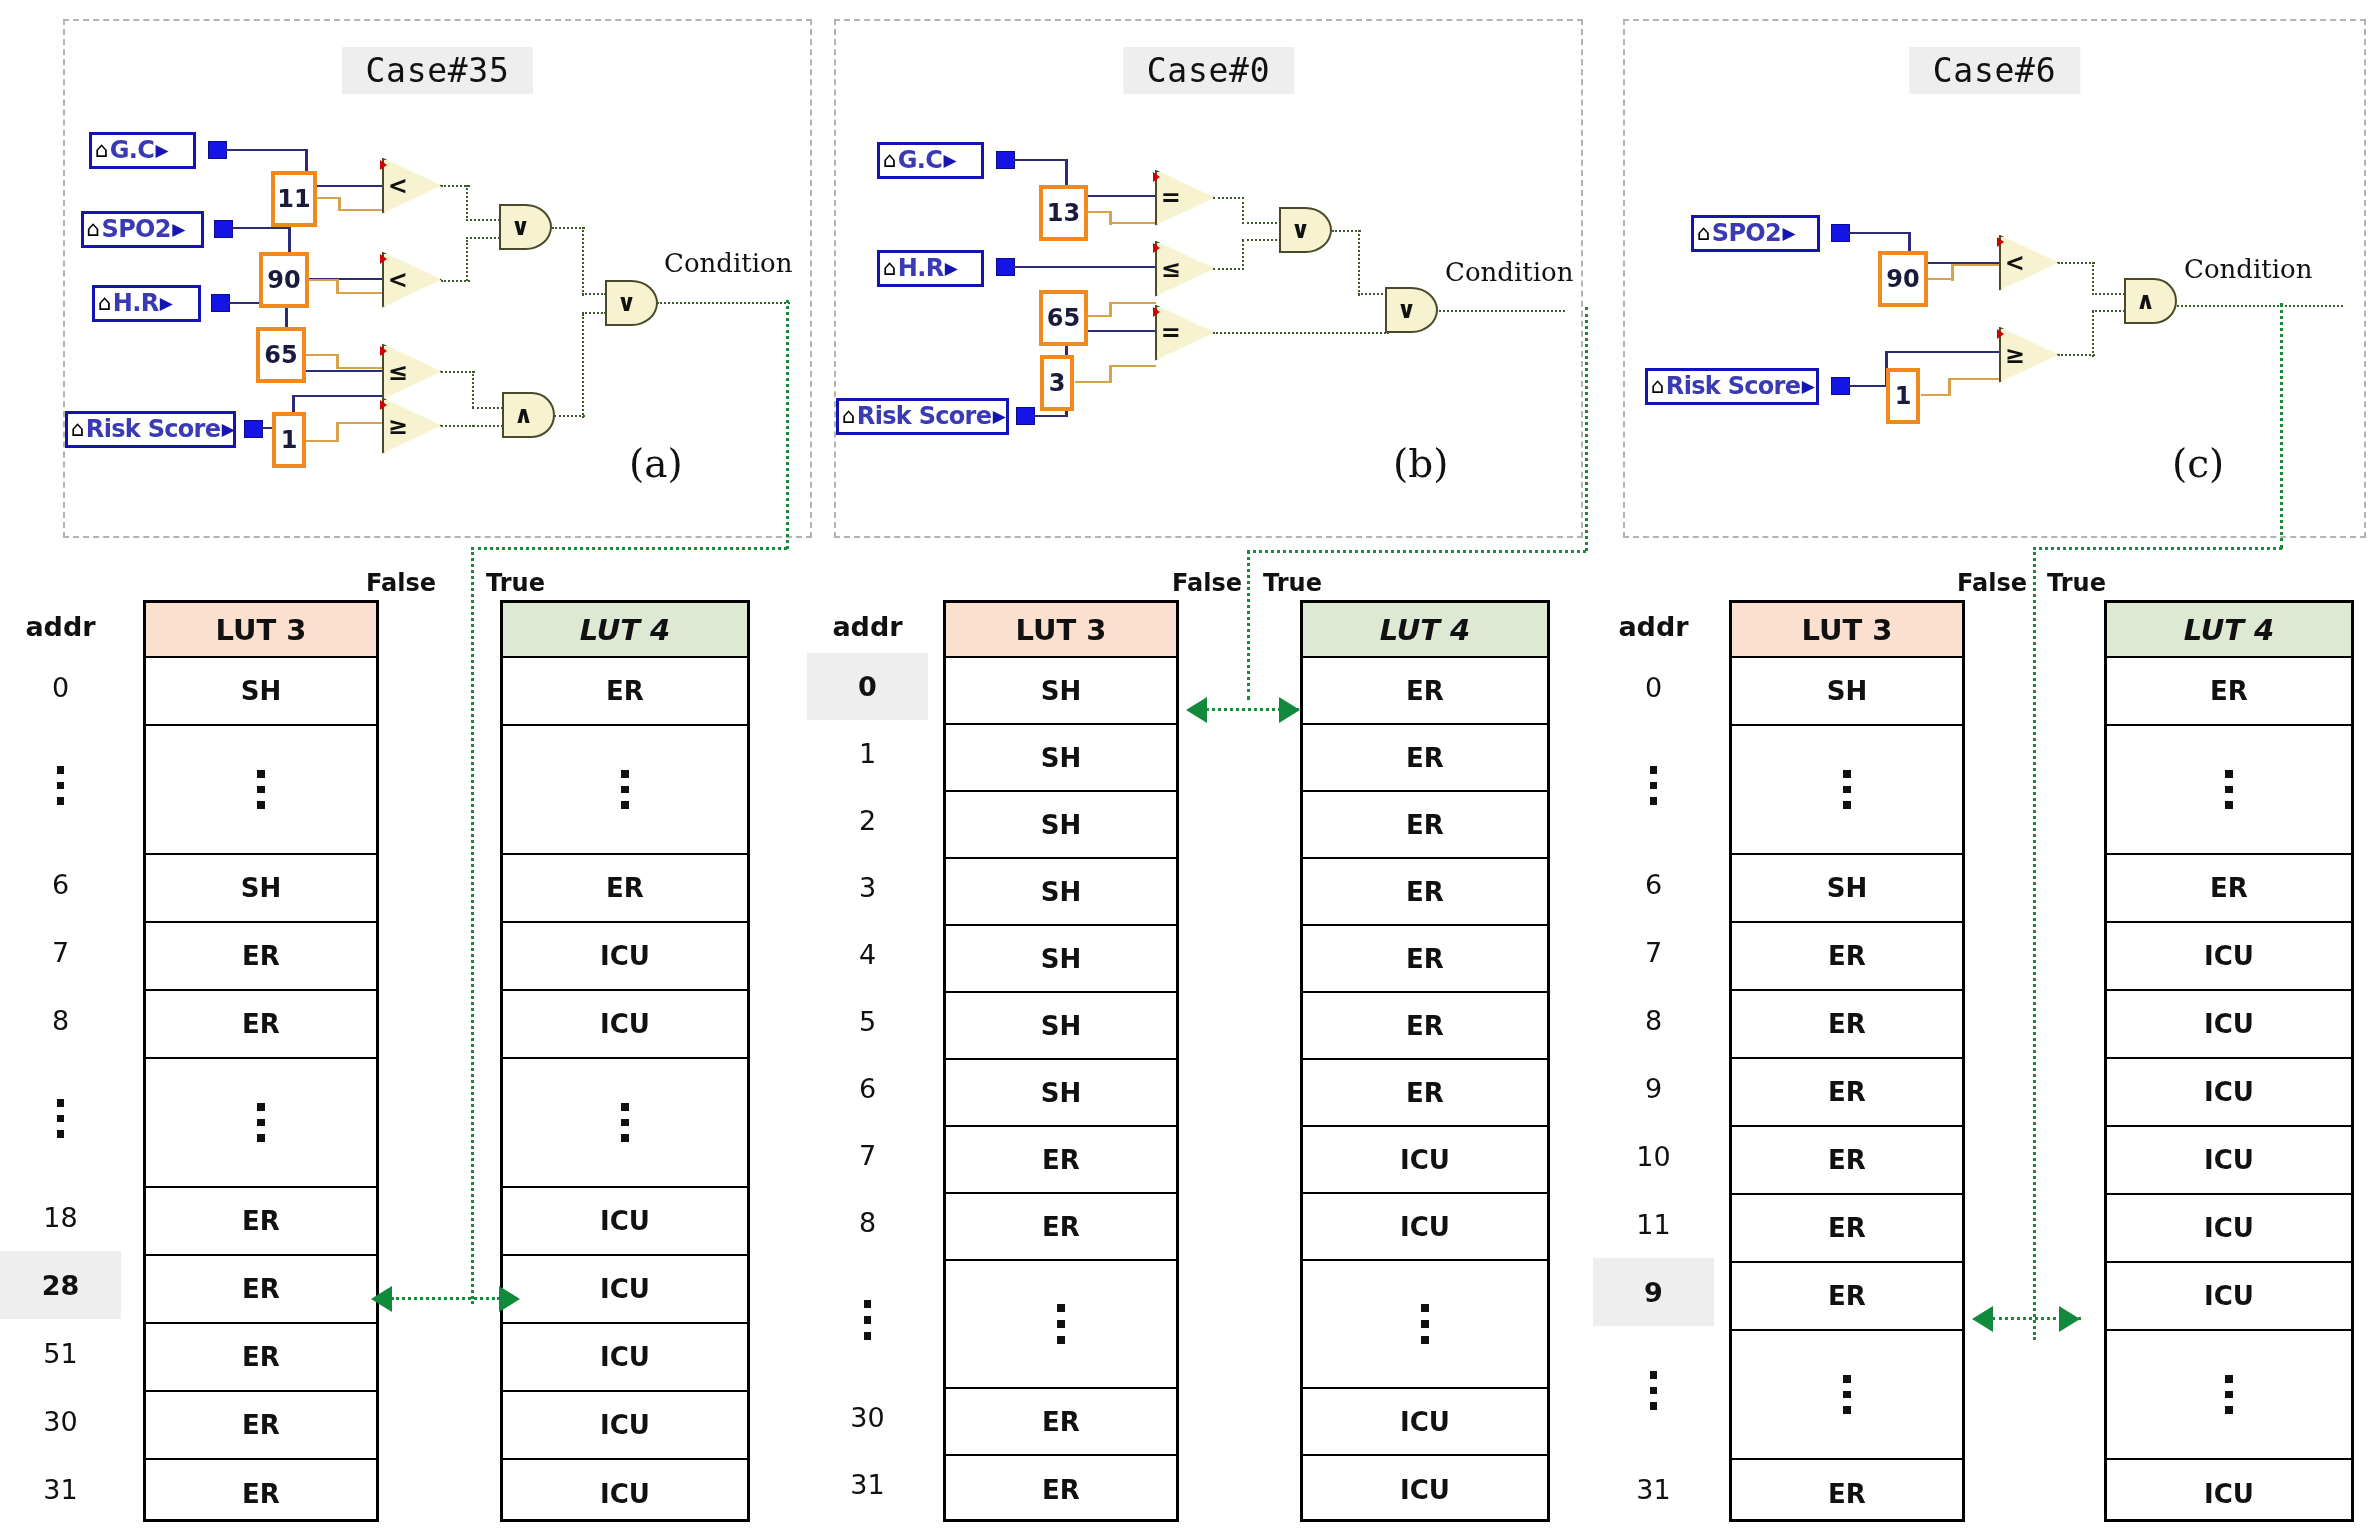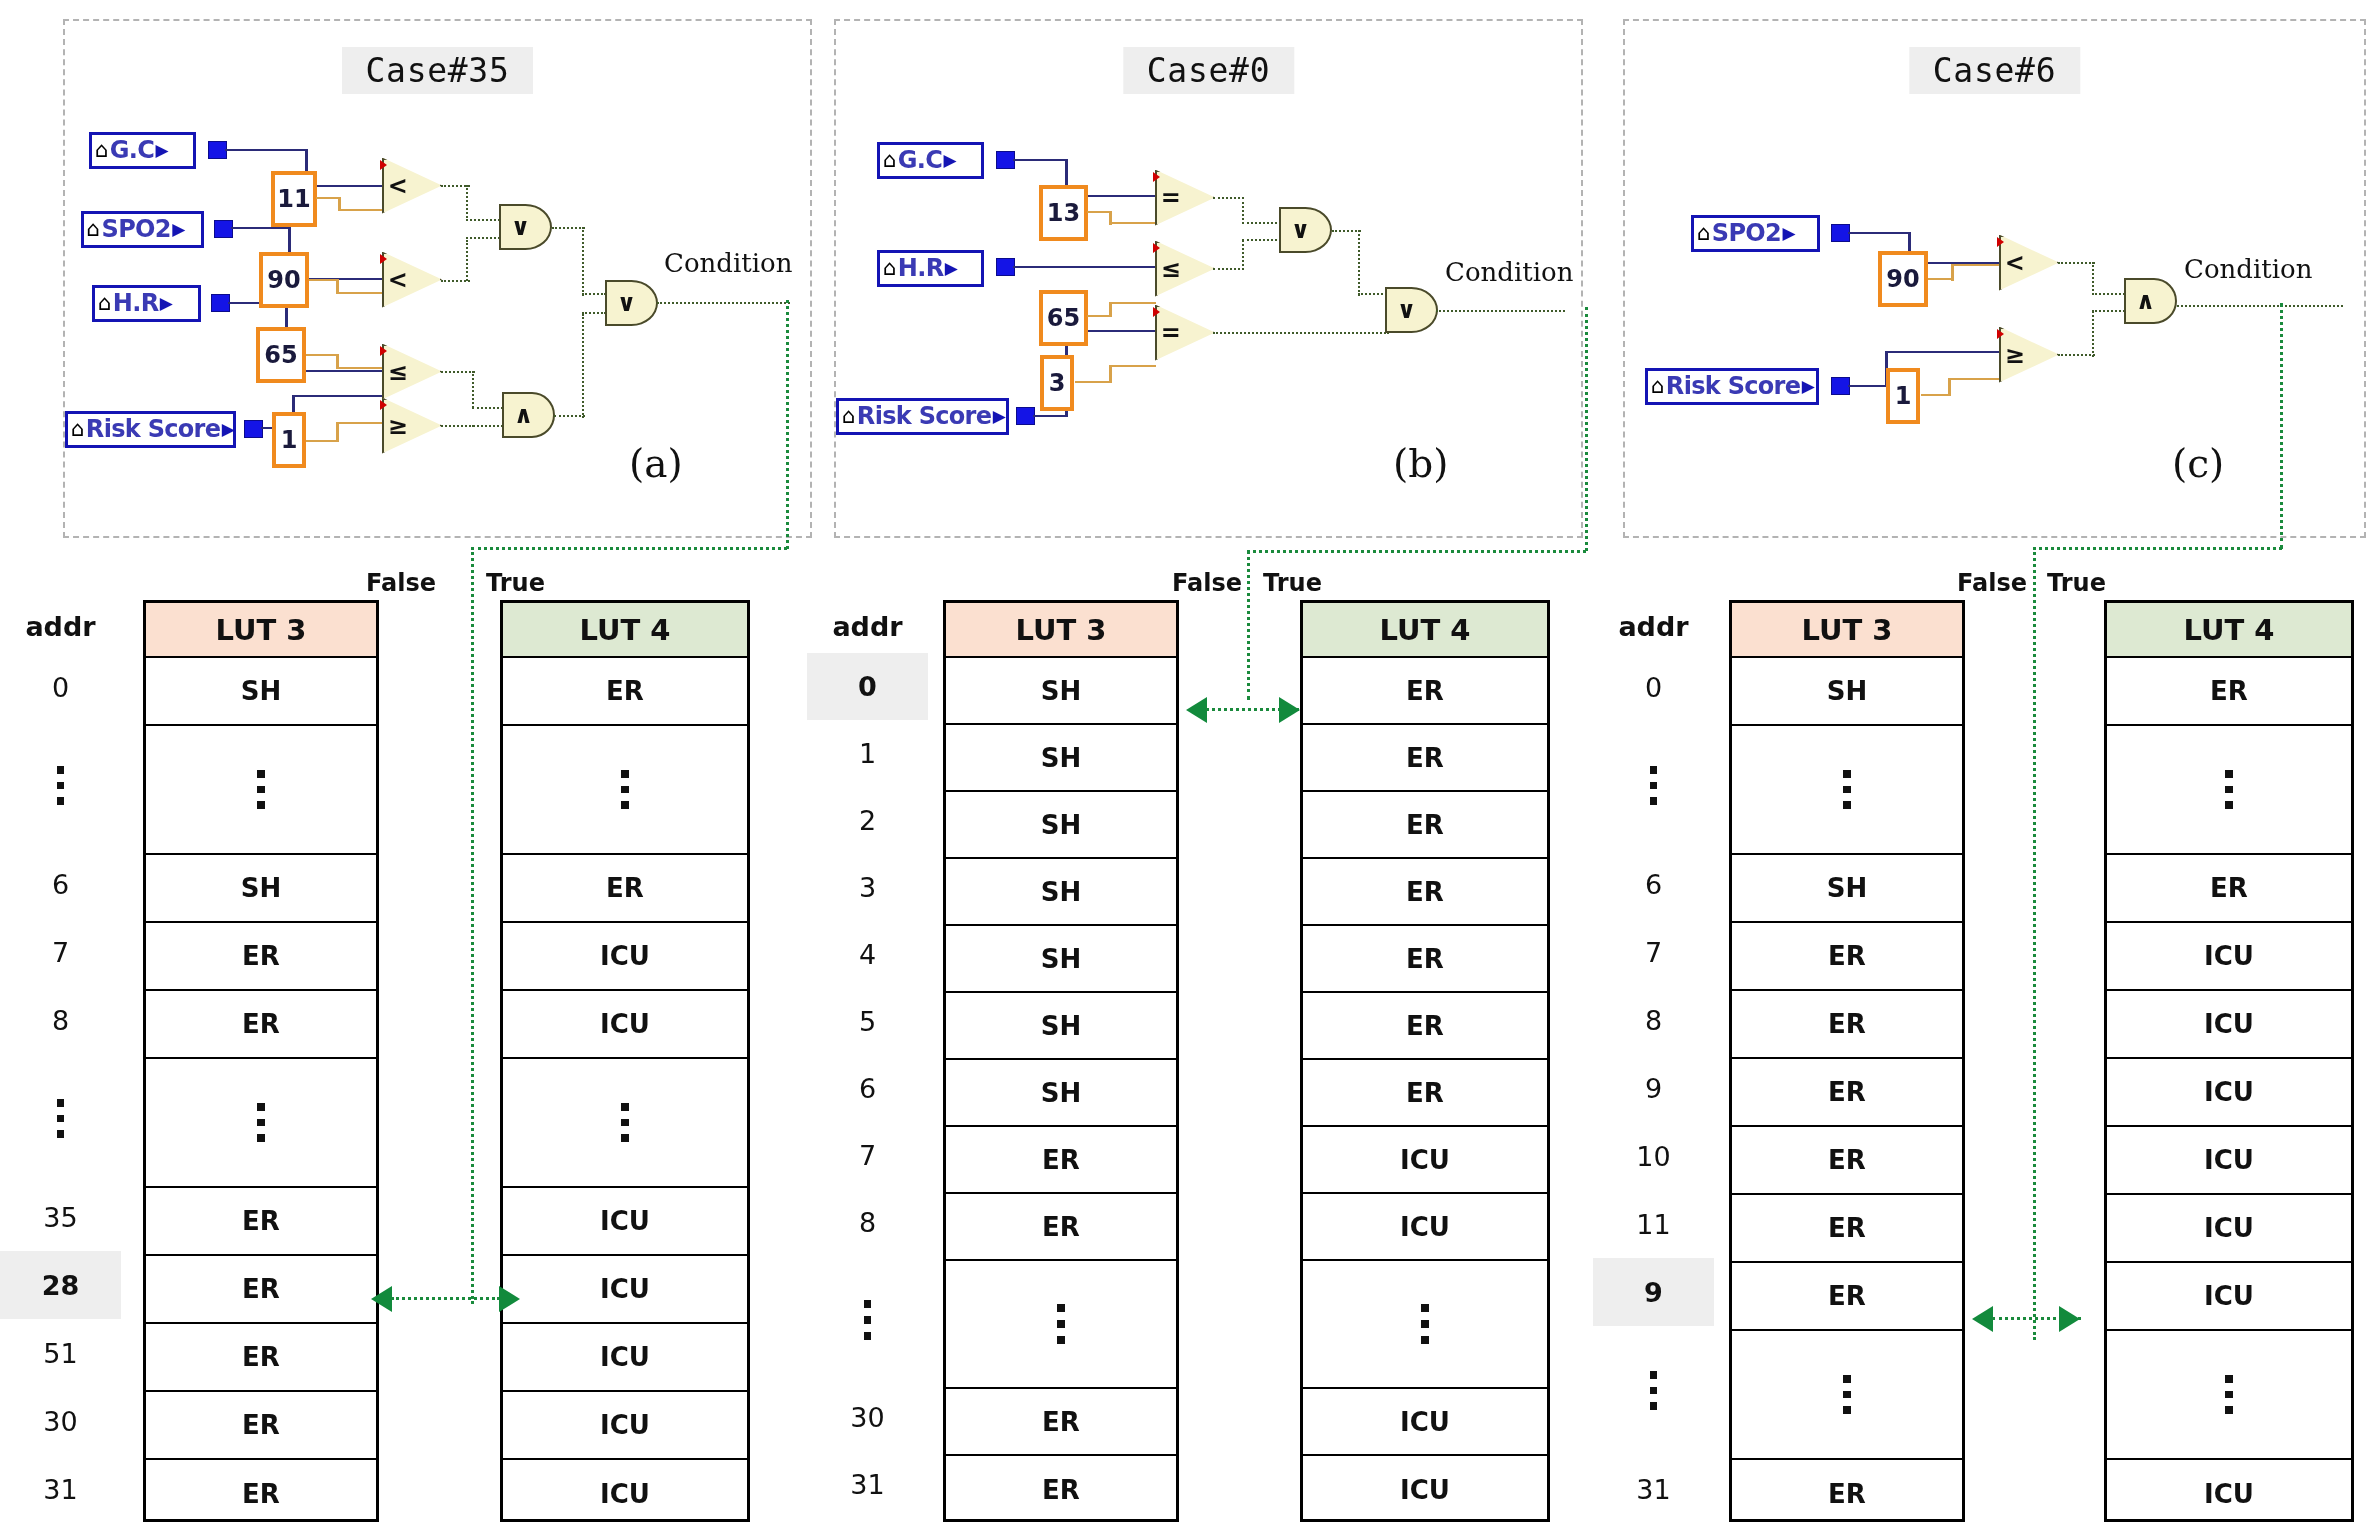--- a/index.html
+++ b/index.html
@@ -79,21 +79,21 @@
   .cond-label{position:absolute;font-size:26px;color:#111;
       font-family:"DejaVu Serif","Liberation Serif",serif;white-space:nowrap;}
 
   
   .group{position:absolute;top:600px;}
   .tbl{position:absolute;top:0;border:3.6px solid #000;box-sizing:border-box;
        background:#fff;}
   .tbl .hd{height:53px;display:flex;align-items:center;justify-content:center;
        font-size:29px;font-weight:700;color:#111;border-bottom:2.9px solid #000;}
   .tbl .hd.l3{background:#fbe0d0;}
-  .tbl .hd.l4{background:#dde9d2;}
+  .tbl .hd.l4{background:#dde9d2;font-style:italic;}
   .tbl .cell{display:flex;align-items:center;justify-content:center;
        font-size:26px;font-weight:700;color:#111;border-bottom:2.1px solid #000;
        box-sizing:border-box;}
   .tbl .cell:last-child{border-bottom:none;}
 
   .addrcol{position:absolute;top:0;width:121px;}
   .addrcol .ah{height:53px;display:flex;align-items:center;justify-content:center;
        font-size:27px;font-weight:700;color:#111;}
   .addrcol .ac{display:flex;align-items:center;justify-content:center;
        font-size:27px;color:#111;box-sizing:border-box;}
@@ -429,21 +429,21 @@
       <div class="ac" style="height: 68px;">6</div>
       <div class="ac" style="height: 68px;">7</div>
       <div class="ac" style="height: 68px;">8</div>
       <div class="ac" style="height: 129px;">
         <span class="vdots">
           <i></i>
           <i></i>
           <i></i>
         </span>
       </div>
-      <div class="ac" style="height: 68px;">35</div>
+      <div class="ac" style="height: 68px;">18</div>
       <div class="ac hl" style="height: 68px;">28</div>
       <div class="ac" style="height: 68px;">51</div>
       <div class="ac" style="height: 68px;">30</div>
       <div class="ac" style="height: 68px;">31</div>
     </div>
     <div class="tbl" style="left: 143px; width: 236px; height: 922px;">
       <div class="hd l3">LUT 3</div>
       <div class="cell" style="height: 68px;">SH</div>
       <div class="cell" style="height: 129px;">
         <span class="vdots">

